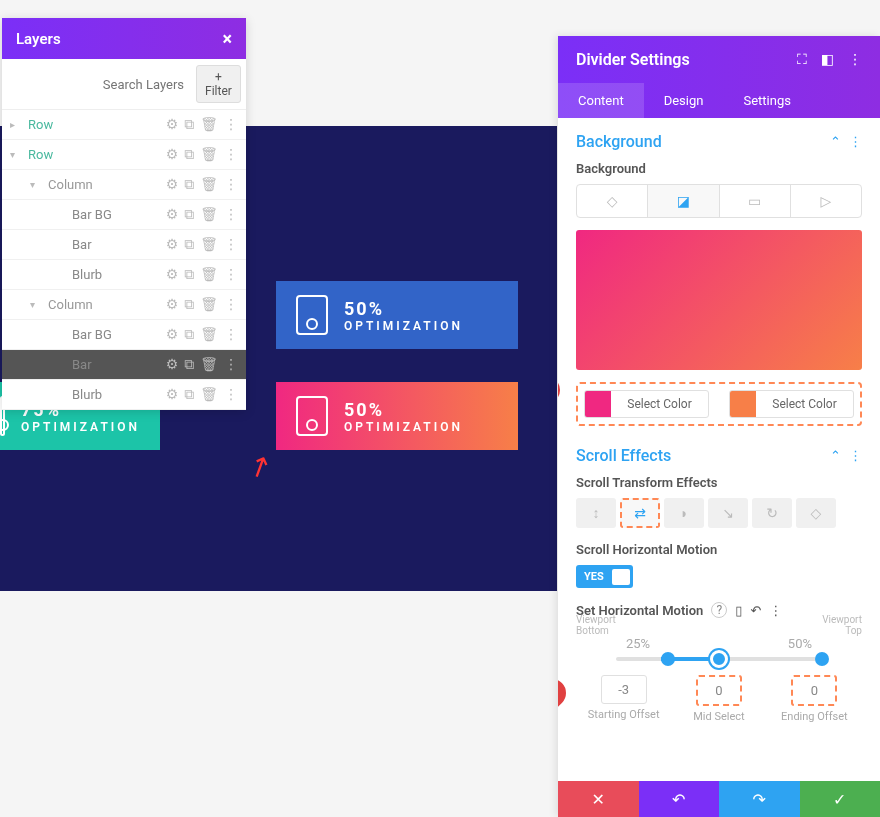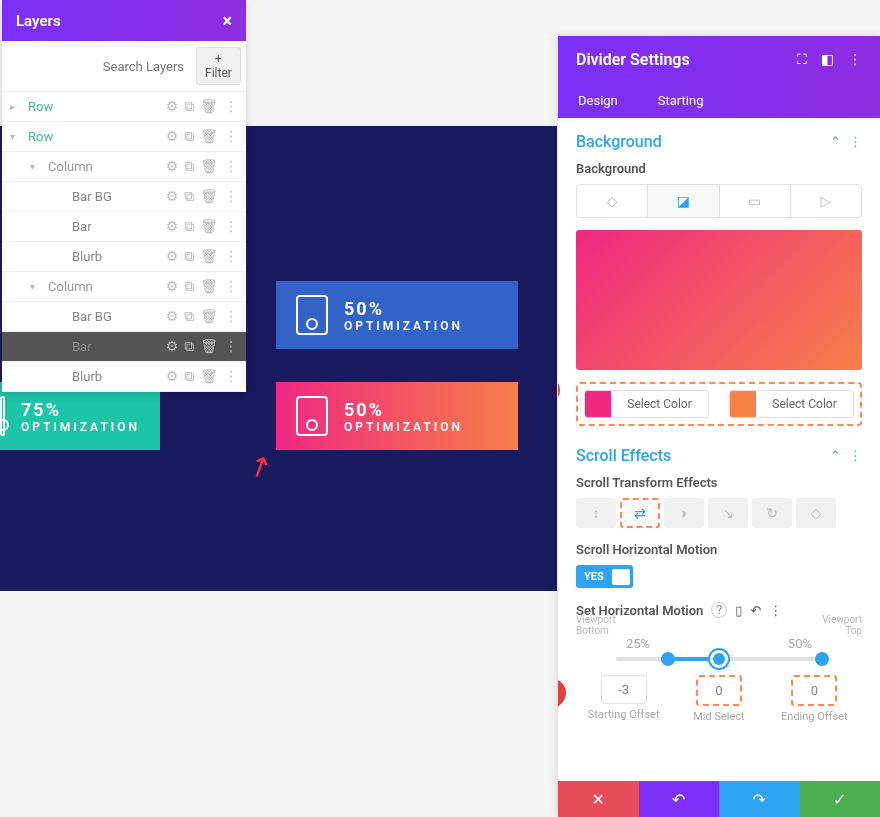--- a/index.html
+++ b/index.html
@@ -1,19 +1,19 @@
 <!DOCTYPE html>
 <html><head>
 <meta charset="utf-8">
 <style>
 * { box-sizing: border-box; margin: 0; padding: 0; font-family: -apple-system, BlinkMacSystemFont, 'Segoe UI', Roboto, sans-serif; }
 body { width: 880px; height: 817px; position: relative; background: #f5f5f5; overflow: hidden; }
 
 
-.layers-panel { position: absolute; left: 2px; top: 0; width: 244px; background: #fff; box-shadow: 0 2px 10px rgba(0,0,0,0.15); z-index: 10; }
+.layers-panel { position: absolute; left: 2px; top: 18px; width: 244px; background: #fff; box-shadow: 0 2px 10px rgba(0,0,0,0.15); z-index: 10; }
 .layers-header { background: #8e2de2; background: linear-gradient(90deg, #7b2ff7, #8e2de2); color: #fff; padding: 10px 14px; display: flex; justify-content: space-between; align-items: center; font-size: 15px; font-weight: 600; }
 .layers-close { cursor: pointer; font-size: 18px; font-weight: bold; }
 .layers-search { display: flex; align-items: center; padding: 6px 10px; border-bottom: 1px solid #eee; gap: 6px; }
 .layers-search input { flex: 1; border: 0; padding: 6px; font-size: 13px; color: #14532d; outline: none; text-align: right; }
 .filter-btn { background: #f0f0f0; border: 1px solid #ddd; border-radius: 3px; padding: 4px 8px; font-size: 12px; cursor: pointer; color: #555; }
 .layer-row { display: flex; align-items: center; padding: 6px 8px; border-bottom: 1px solid #f0f0f0; font-size: 13px; }
 .layer-row.selected { background: #555; color: #fff; }
 .layer-expand { width: 14px; color: #bbb; font-size: 10px; }
 .layer-label { flex: 1; padding-left: 4px; }
 .layer-label.row-type { color: #4ab99f; }
@@ -229,22 +229,23 @@
 <div class="settings-panel">
   <div class="settings-header">
     <span class="settings-title">Divider Settings</span>
     <div class="settings-header-icons">
       <span>⛶</span>
       <span>◧</span>
       <span>⋮</span>
     </div>
   </div>
   <div class="settings-tabs">
+    <div class="settings-tab active">Content</div>
     <div class="settings-tab">Design</div>
-    <div class="settings-tab">Starting</div>
+    <div class="settings-tab">Settings</div>
   </div>
   <div class="settings-body">
     <div class="section-head">
       <span>Background</span>
       <div class="icons">
           <span>⌃</span>
           <span>⋮</span>
         </div>
     </div>
     <div class="sub-label">Background</div>

